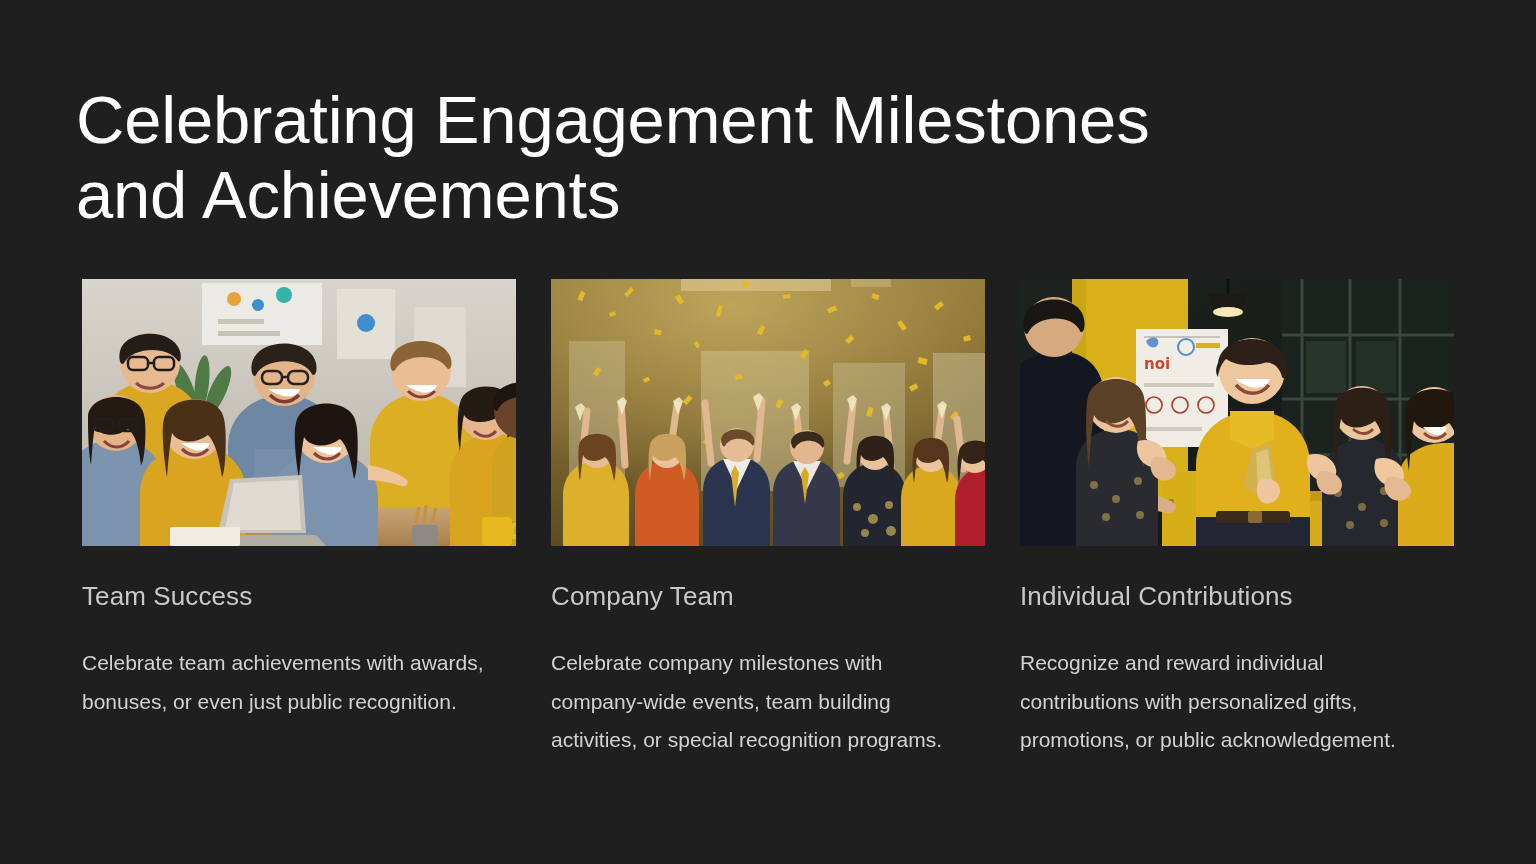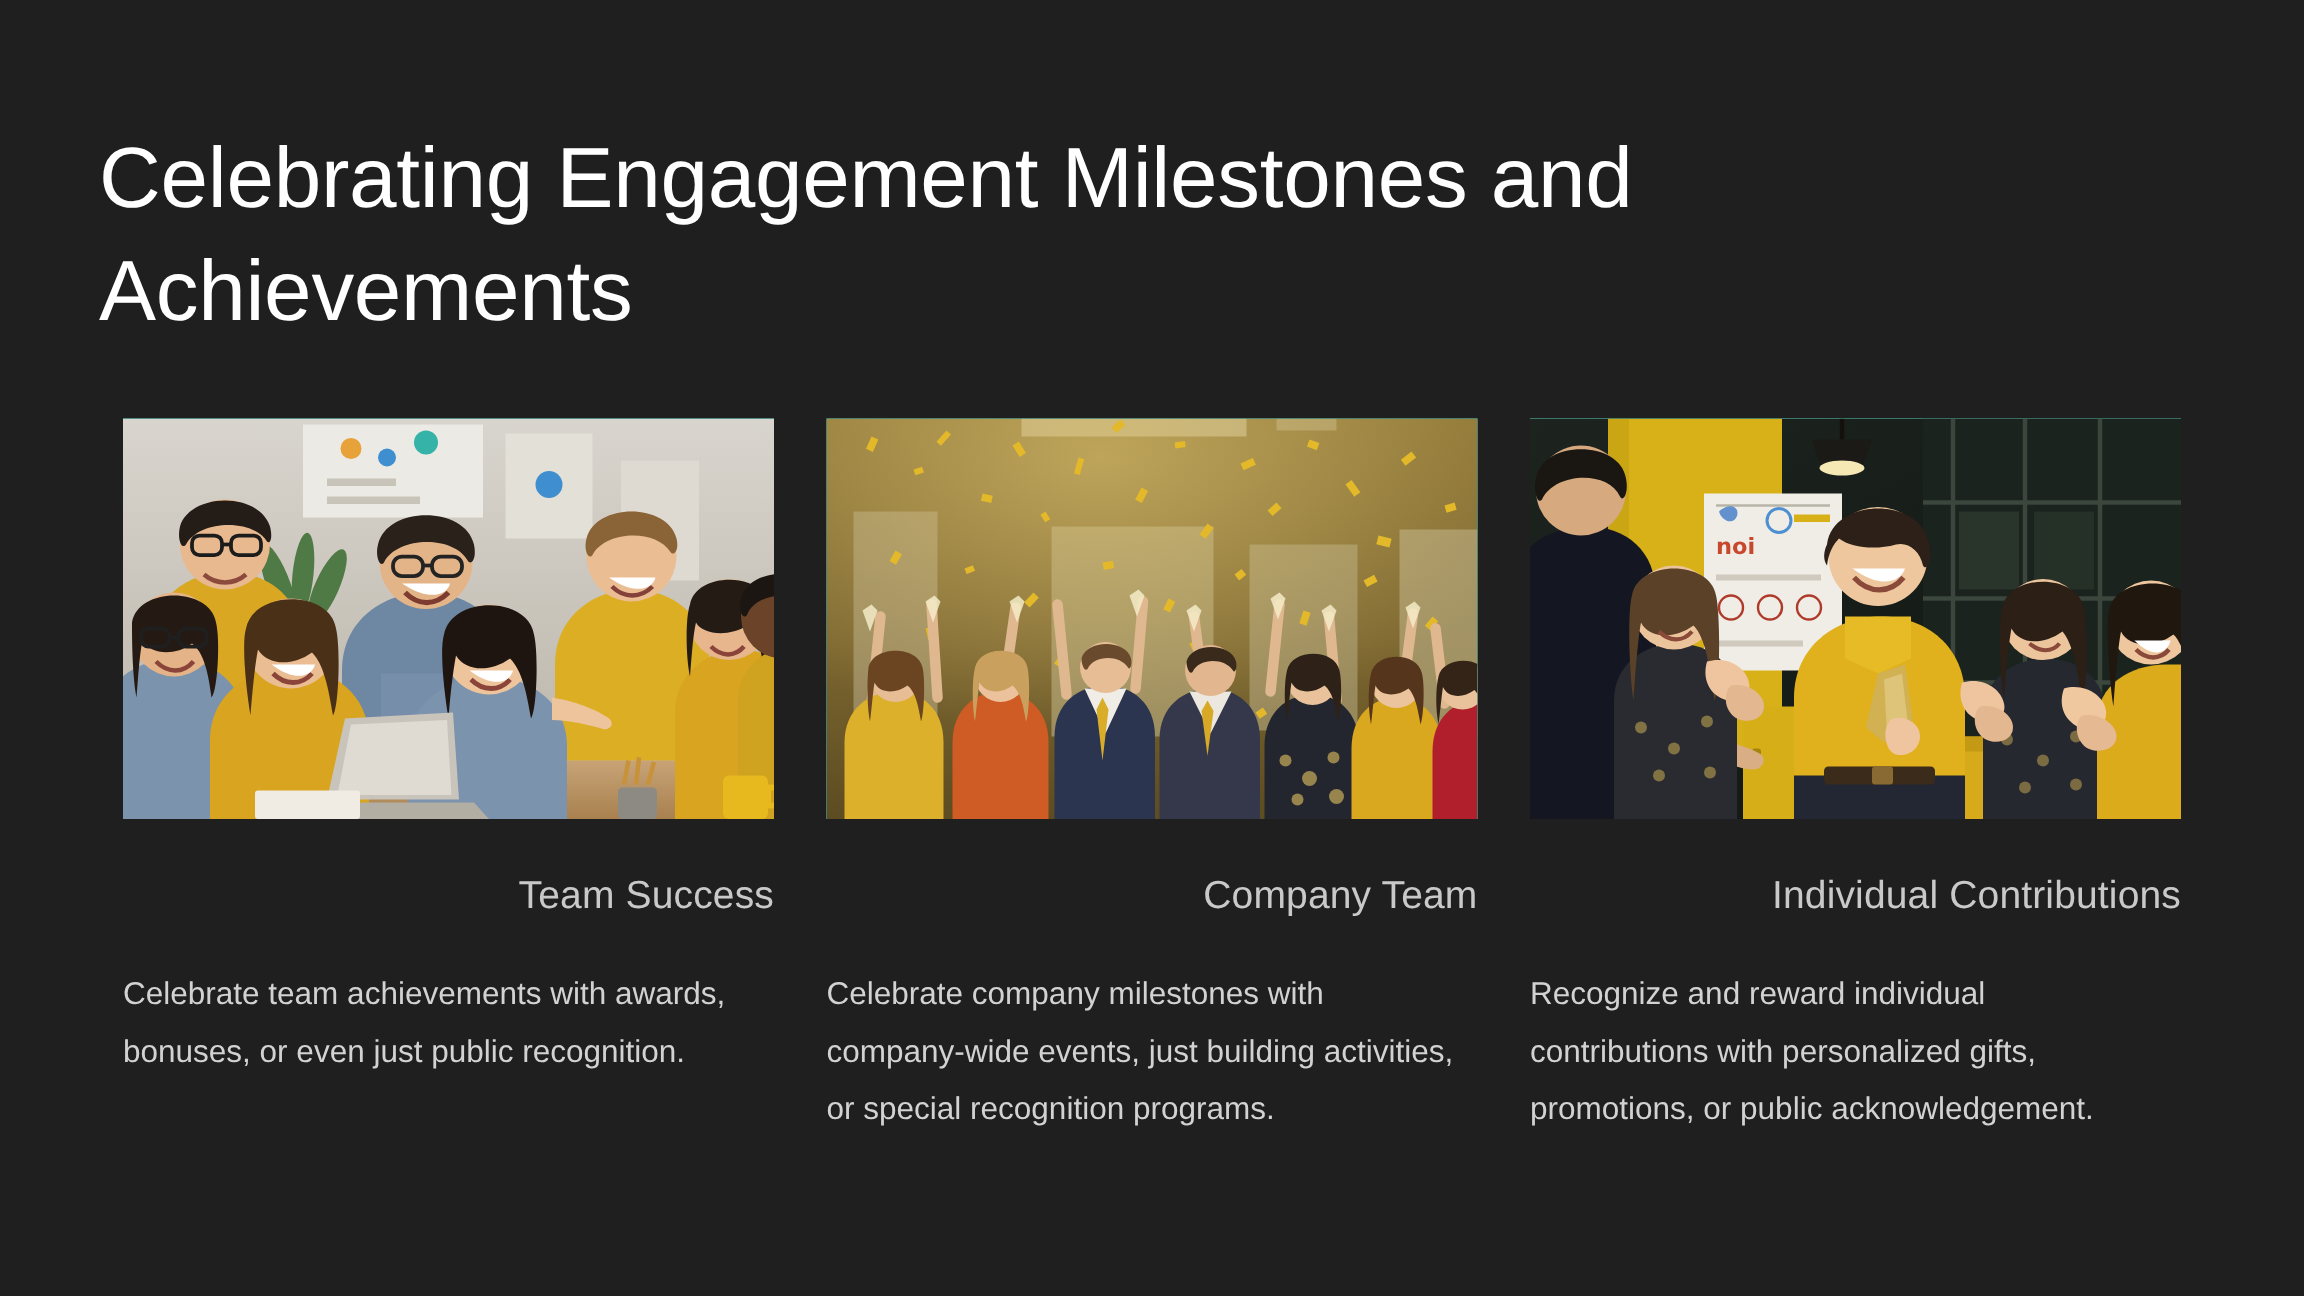--- a/index.html
+++ b/index.html
@@ -19,25 +19,25 @@
   .slide {
     position: relative;
     width: 1536px;
     height: 864px;
     background: #1f1f1f;
   }
 
   
   .slide-title {
     position: absolute;
-    left: 66px;
+    left: 76px;
     top: 82px;
     width: 1160px;
     color: #ffffff;
-    font-size: 57px;
+    font-size: 67px;
     font-weight: 400;
     line-height: 75px;
     letter-spacing: -0.2px;
     white-space: pre-line;
   }
 
   
   .cards {
     position: absolute;
     left: 82px;
@@ -63,21 +63,20 @@
 
   .card-image svg { display: block; width: 100%; height: 100%; }
 
   .card-heading {
     margin-top: 34px;
     color: #c9c9c9;
     font-size: 26px;
     font-weight: 400;
     line-height: 32px;
     letter-spacing: 0.1px;
-    text-align: right;
   }
 
   .card-body {
     margin-top: 32px;
     color: #d2d2d2;
     font-size: 21px;
     font-weight: 400;
     line-height: 38.5px;
     max-width: 420px;
   }
@@ -337,21 +336,21 @@
             <circle cx="380" cy="176" r="17" fill="#ebc49d"></circle>
             <path d="M363 170c3-15 31-15 34 0 2 8 1 30-1 34-2-12-4-20-8-24-8 6-19 5-22-2-1 6-2 18-3 26-2-10-2-26 0-34z" fill="#55351c"></path>
 
             <path d="M404 222c0-22 14-34 30-34v79h-30z" fill="#b11f2c"></path>
             <circle cx="424" cy="178" r="16" fill="#e9c19a"></circle>
             <path d="M408 172c3-14 30-14 33 0 2 8 1 28-1 32-2-11-4-19-8-23-8 6-18 5-21-2-1 6-2 17-3 25-2-10-2-24 0-32z" fill="#342418"></path>
           </g>
         </svg>
       </div>
       <div class="card-heading">Company Team</div>
-      <div class="card-body">Celebrate company milestones with company-wide events, just building activities, or special recognition programs.</div>
+      <div class="card-body">Celebrate company milestones with company-wide events, team building activities, or special recognition programs.</div>
     </div>
 
     <div class="card">
       <div class="card-image">
         <svg viewBox="0 0 434 267" preserveAspectRatio="xMidYMid slice" aria-hidden="true">
           <defs>
             <linearGradient id="c3wall" x1="0" y1="0" x2="1" y2="1">
               <stop offset="0" stop-color="#1d2420"></stop>
                 <stop offset="1" stop-color="#10150f"></stop>
             </linearGradient>

